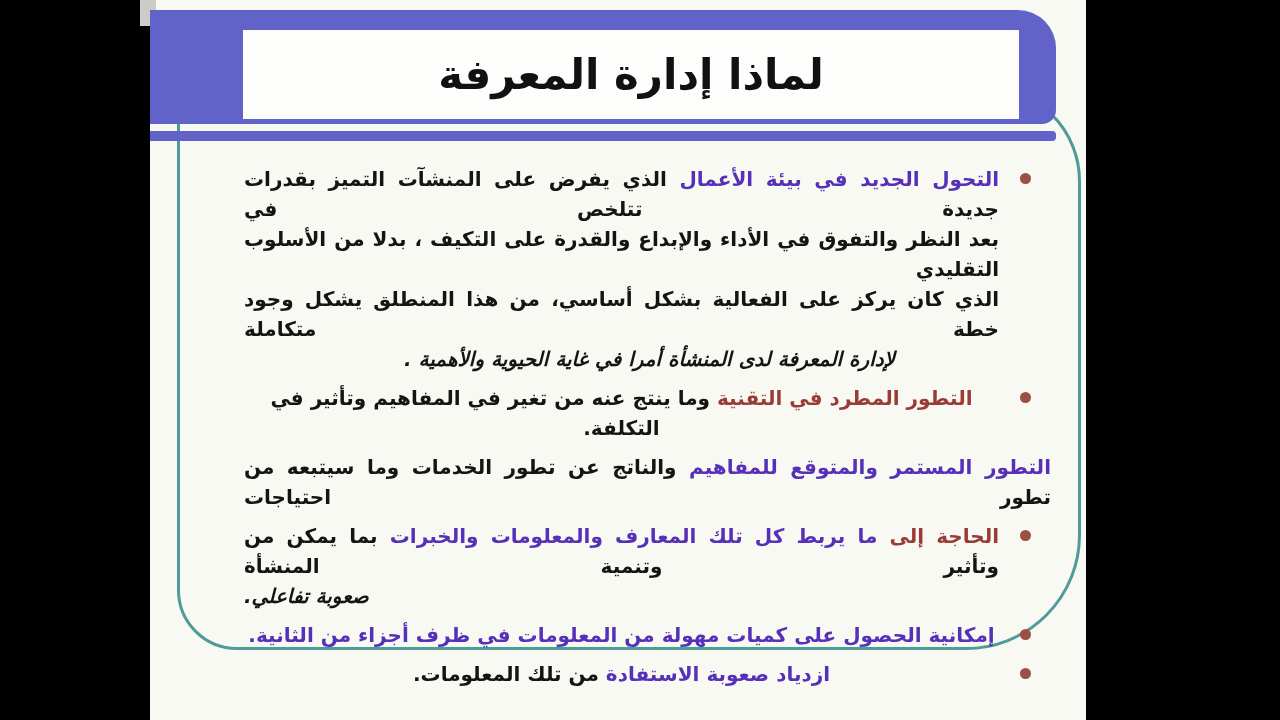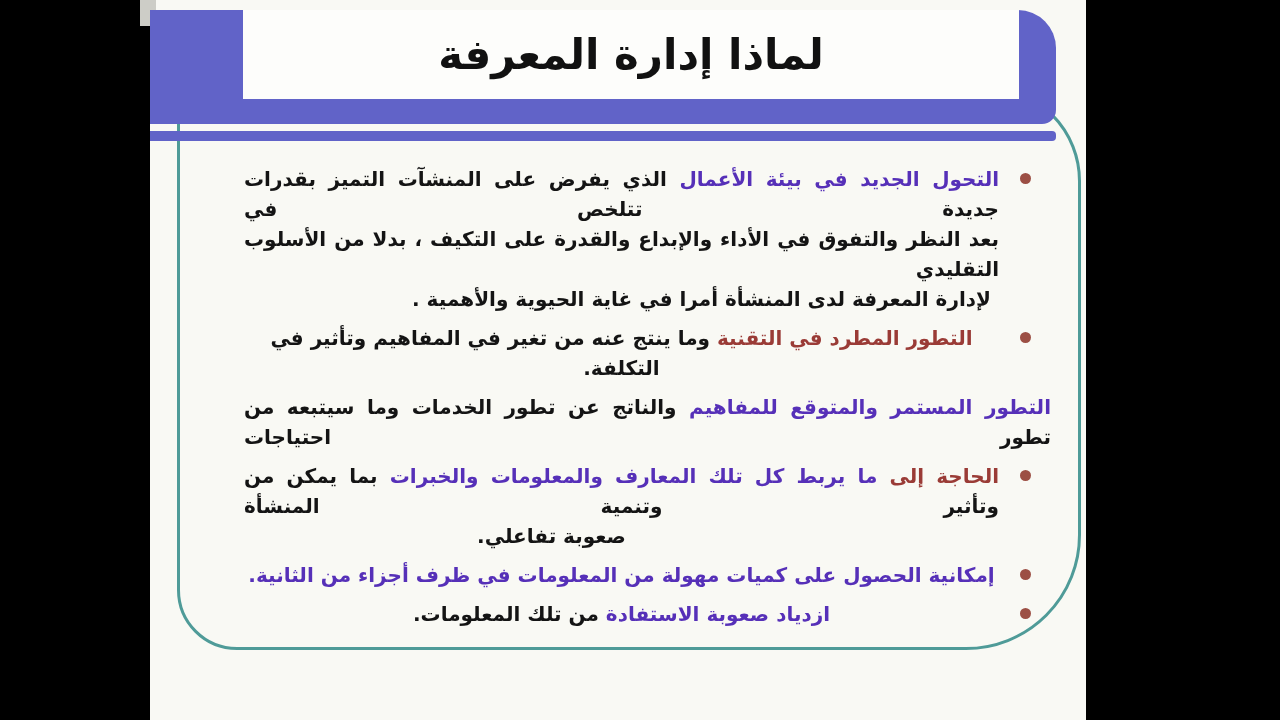--- a/index.html
+++ b/index.html
@@ -21,21 +21,21 @@
     border-radius:22px 95px 115px 60px;
     background:transparent;
   }
   
   .banner{
     position:absolute;left:0;top:10px;width:906px;height:114px;
     background:var(--banner-purple,#6163c8);
     border-radius:0 38px 14px 0;
   }
   .title-box{
-    position:absolute;left:93px;top:0;width:776px;height:89px;
+    position:absolute;left:93px;top:20px;width:776px;height:89px;
     background:#fdfdfb;
     display:flex;align-items:center;justify-content:center;
   }
   .title-text{
     font-size:42px;font-weight:bold;color:#111;
     font-family:"DejaVu Serif","DejaVu Sans",serif;
     white-space:nowrap;
   }
   .underbar{
     position:absolute;left:0;top:131px;width:906px;height:10px;
@@ -52,21 +52,21 @@
   .para{position:relative;margin-bottom:9px;margin-left:39px;}
   .para.bulleted{padding-left:0;padding-right:52px;}
   .dot{
     position:absolute;right:20px;top:9px;width:11px;height:11px;border-radius:50%;
     background:var(--bullet-dot,#9c4f44);
   }
   .line{min-height:30px;line-height:30px;}
   .line.fill{text-align:justify;text-align-last:justify;}
   .line.right{text-align:center;}
   .line.left{text-align:left;}
-  .line.center{text-align:center;}
+  .line.center{text-align:left;font-style:italic;}
   .line.shift-right{padding-left:160px;}
   .line.shift-left{padding-right:140px;}
   .c-purple{color:var(--accent-purple,#5630b8);}
   .c-maroon{color:var(--accent-maroon,#9a3b36);}
   .c-ink{color:var(--text-ink,#141414);}
 </style>
 </head>
 <body>
 
 <div class="stage">
@@ -81,20 +81,21 @@
       </div>
     </div>
     <div class="underbar"></div>
 
     <div class="content">
 
       <div class="para bulleted">
         <span class="dot"></span>
         <div class="line fill"><span class="c-purple">التحول الجديد في بيئة الأعمال</span><span class="c-ink"> الذي يفرض على المنشآت التميز بقدرات جديدة تتلخص في</span></div>
         <div class="line fill"><span class="c-ink">بعد النظر والتفوق في الأداء والإبداع والقدرة على التكيف ، بدلا من الأسلوب التقليدي</span></div>
+        <div class="line fill"><span class="c-ink">الذي كان يركز على الفعالية بشكل أساسي، من هذا المنطلق يشكل وجود خطة متكاملة</span></div>
         <div class="line center shift-right"><span class="c-ink">لإدارة المعرفة لدى المنشأة أمرا في غاية الحيوية والأهمية .</span></div>
       </div>
 
       <div class="para bulleted">
         <span class="dot"></span>
         <div class="line right"><span class="c-maroon">التطور المطرد في التقنية</span><span class="c-ink"> وما ينتج عنه من تغير في المفاهيم وتأثير في التكلفة.</span></div>
       </div>
 
       <div class="para">
         <div class="line fill"><span class="c-purple">التطور المستمر والمتوقع للمفاهيم</span><span class="c-ink"> والناتج عن تطور الخدمات وما سيتبعه من تطور احتياجات</span></div>

